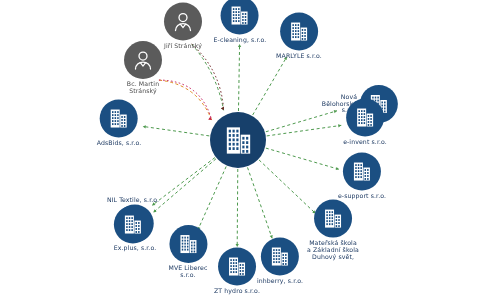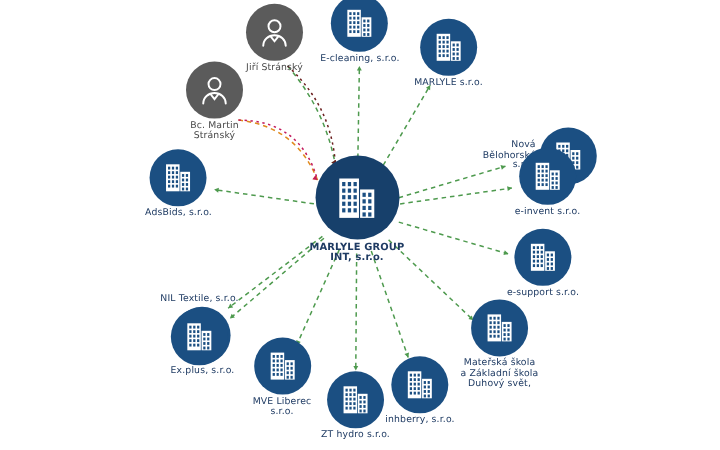--- a/index.html
+++ b/index.html
@@ -532,17 +532,15 @@
               <rect x="17.2" y="9.5" width="1.5" height="1.9" fill="#1b4f82"></rect>
               <rect x="14.6" y="12.5" width="1.5" height="1.9" fill="#1b4f82"></rect>
               <rect x="17.2" y="12.5" width="1.5" height="1.9" fill="#1b4f82"></rect>
               <rect x="14.6" y="15.5" width="1.5" height="1.9" fill="#1b4f82"></rect>
               <rect x="17.2" y="15.5" width="1.5" height="1.9" fill="#1b4f82"></rect>
               <rect x="14.6" y="18.5" width="1.5" height="1.9" fill="#1b4f82"></rect>
               <rect x="17.2" y="18.5" width="1.5" height="1.9" fill="#1b4f82"></rect>
             </g>
           </svg>
         </div>
-        <div class="label hub" style="font-size: 6.6px; max-width: 96px;">MARLYLE GROUP
-INT, s.r.o.</div>
       </div>
     </div>
 </div>
 
 </body></html>

